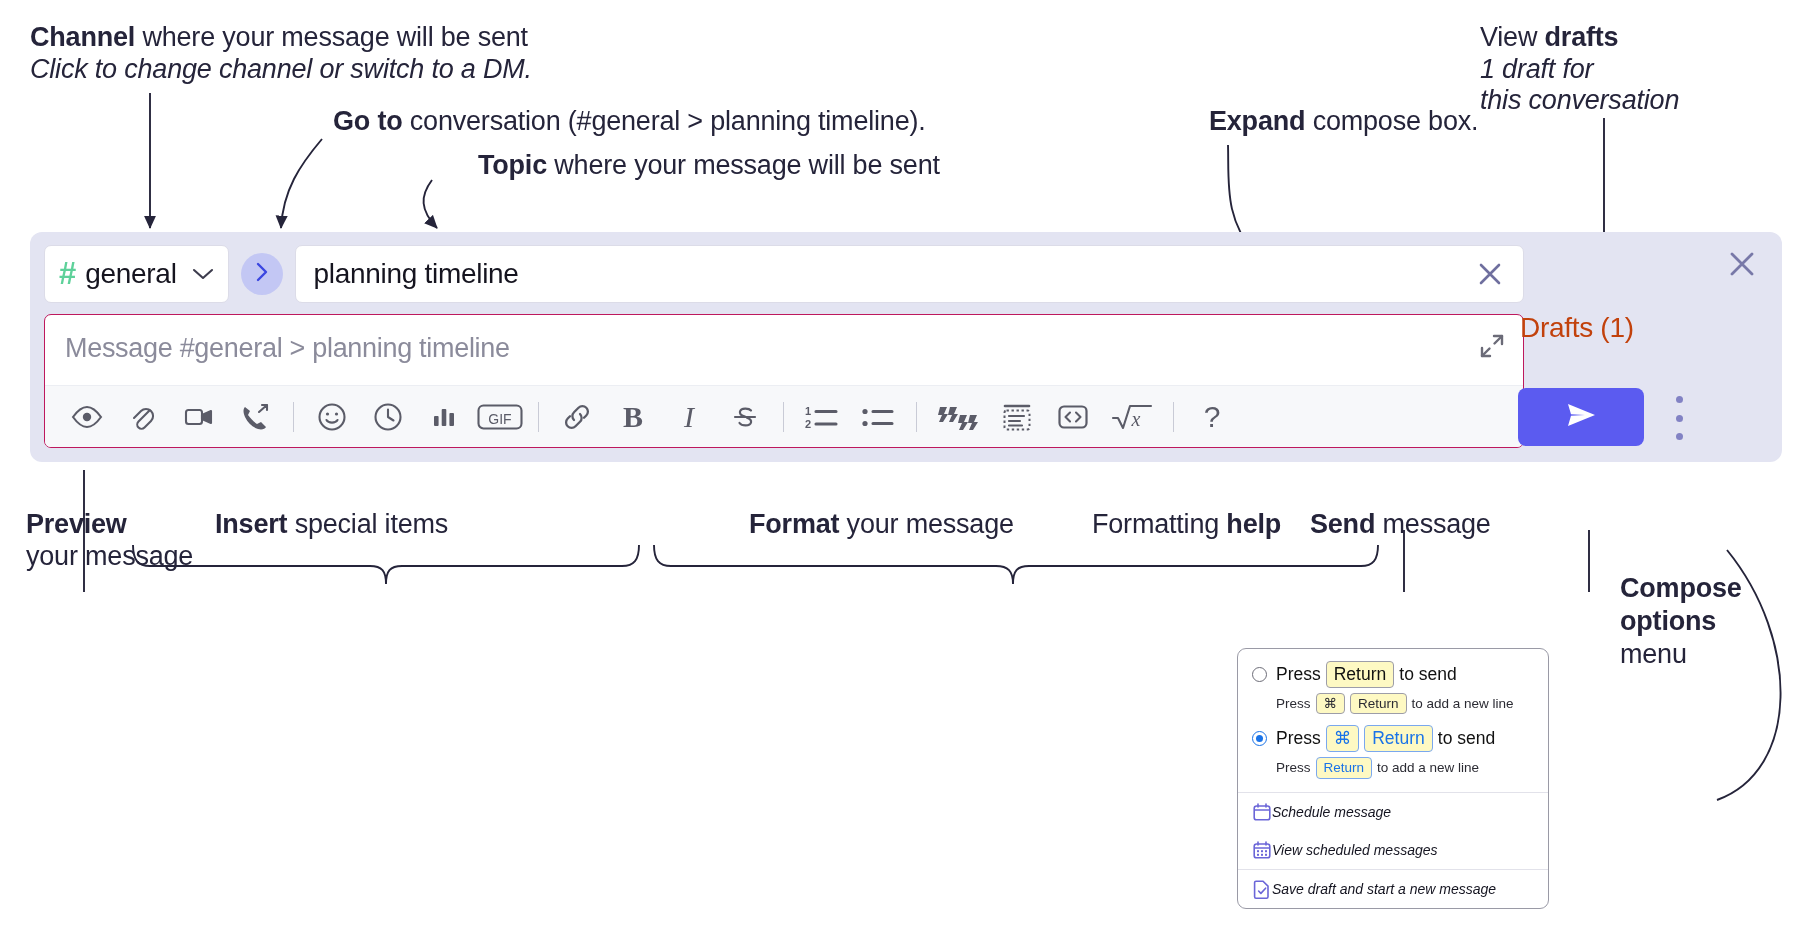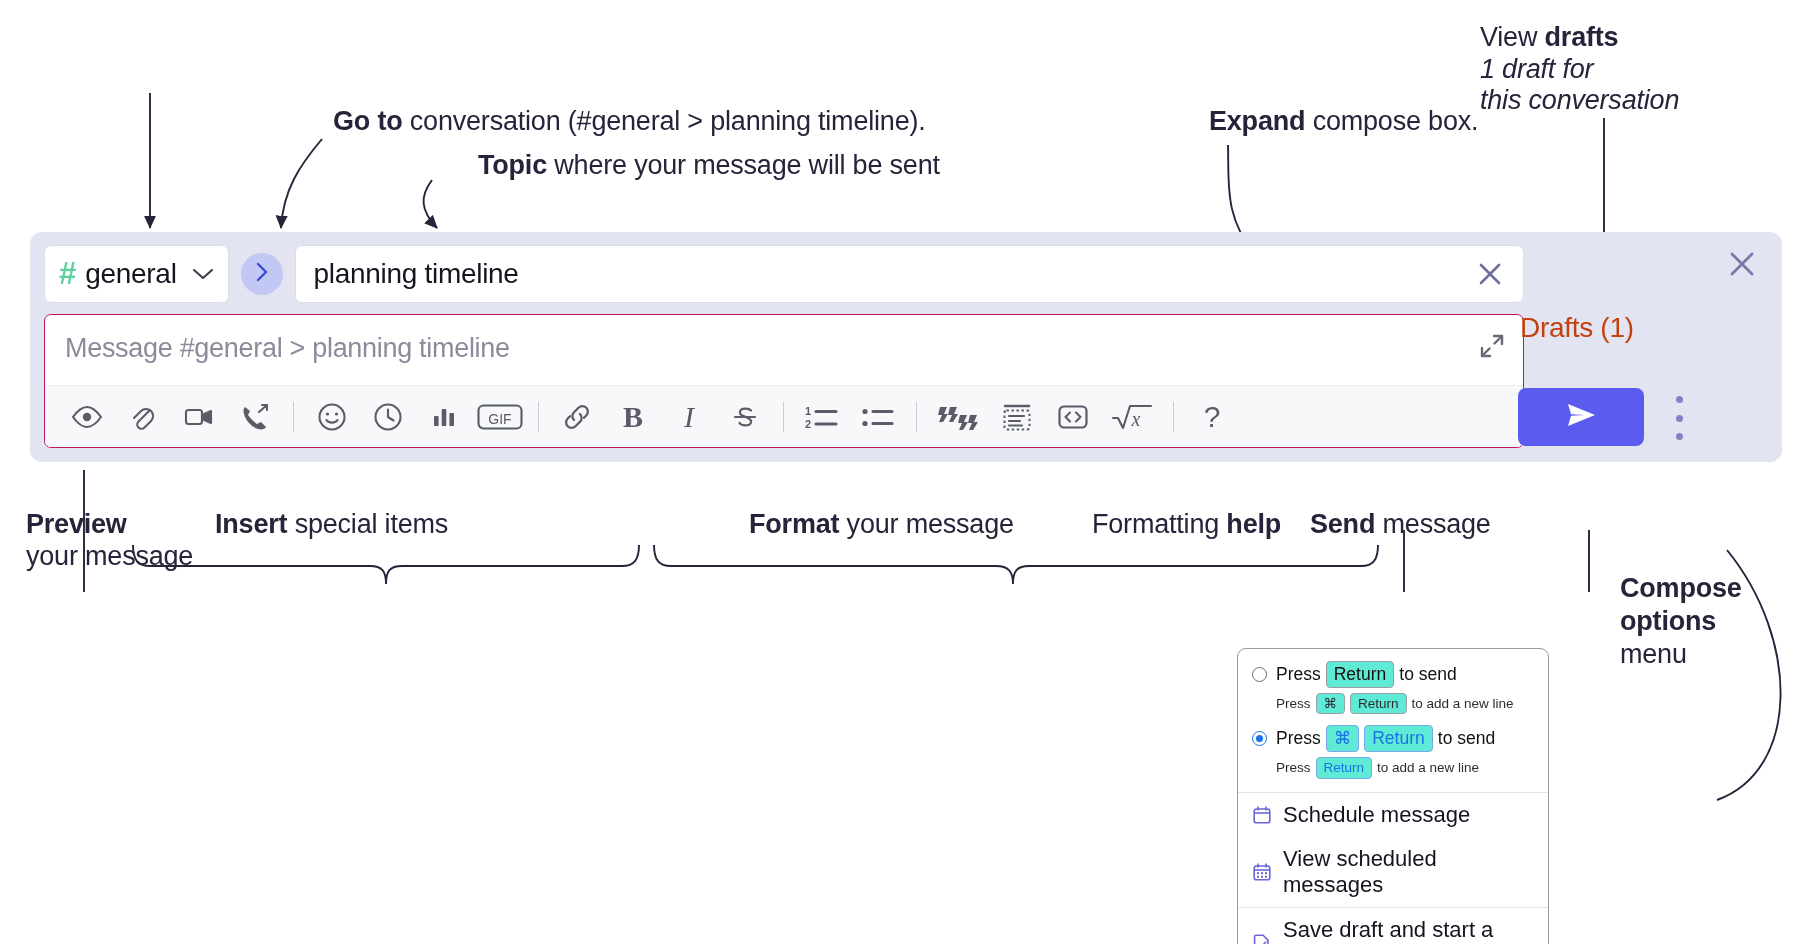--- a/index.html
+++ b/index.html
@@ -145,28 +145,28 @@
   }
   .radio-main { font-size: 17.5px; display: flex; align-items: center; gap: 5px; }
   .radio-sub {
     font-size: 13.5px; color: #2b2b33;
     display: flex; align-items: center; gap: 5px;
     padding: 3px 14px 3px 38px;
   }
   kbd {
     font-family: "Liberation Sans", sans-serif;
     border: 1px solid #9d9da8; border-radius: 4px;
-    padding: 1px 7px; background: #5eead4; font-size: inherit; line-height: 1.3;
+    padding: 1px 7px; background: #fef9c3; font-size: inherit; line-height: 1.3;
     display: inline-block;
   }
   kbd.blue { border-color: #7aa8ee; color: #1a73e8; }
   .popup-div { height: 1px; background: #e2e2ea; }
   .menu-item {
-    display: flex; align-items: center; gap: 11px;
-    padding: 9px 14px; font-size: 22px; color: #141420; cursor: pointer;
+    display: flex; align-items: center; 
+    padding: 9px 14px; font-size: 14px; color: #141420; cursor: pointer; font-style: italic;
   }
   .menu-icon { width: 20px; height: 20px; flex: 0 0 auto; color: #6b66d8; }
 </style>
 </head>
 <body>
 
 <div id="root">
 
   <svg id="lines" viewBox="0 0 1814 944" xmlns="http://www.w3.org/2000/svg">
     <defs>
@@ -195,20 +195,24 @@
       <path d="M1717,800 C1800,770 1800,640 1727,550"></path>
 
       <path d="M133,545 C133,560 138,566 150,566 L370,566 C382,566 386,571 386,584
                C386,571 390,566 402,566 L622,566 C634,566 639,560 639,545"></path>
 
       <path d="M654,545 C654,560 659,566 671,566 L996,566 C1008,566 1013,571 1013,584
                C1013,571 1017,566 1029,566 L1361,566 C1373,566 1378,560 1378,545"></path>
     </g>
   </svg>
 
+  <div class="anno" style="left:30px; top:22px;">
+    <span><b>Channel</b><span> where your message will be sent</span></span>
+    <i class="sub">Click to change channel or switch to a DM.</i>
+  </div>
 
   <div class="anno" style="left:333px; top:106px;">
     <b>Go to</b><span> conversation (#general &gt; planning timeline).</span>
   </div>
 
   <div class="anno" style="left:478px; top:150px;">
     <b>Topic</b><span> where your message will be sent</span>
   </div>
 
   <div class="anno" style="left:1209px; top:106px;">

